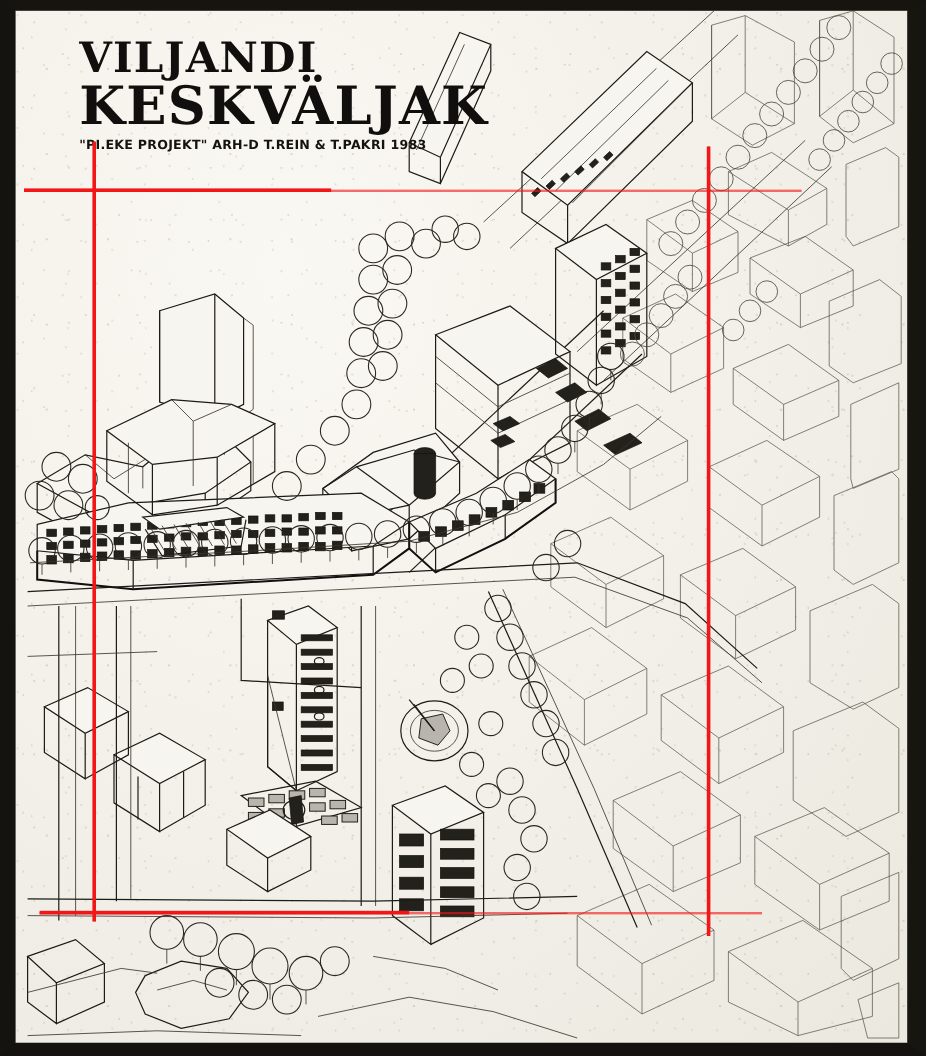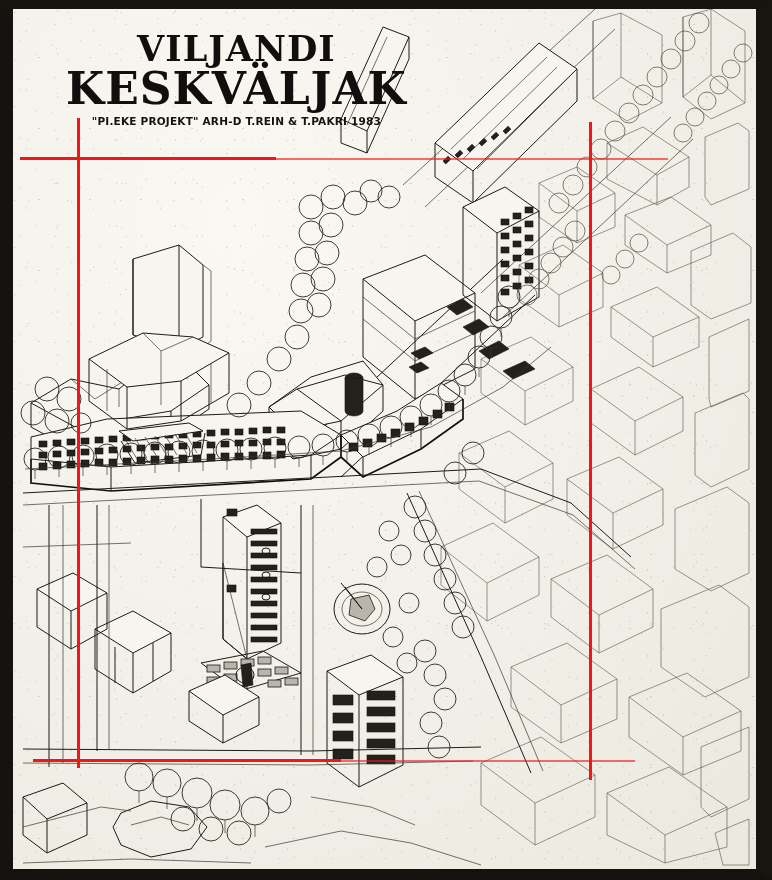--- a/index.html
+++ b/index.html
@@ -73,21 +73,20 @@
                      47px 67px, 61px 49px, 73px 57px, 51px 71px, 65px 45px;
     pointer-events: none;
   }
 
   
   #titleblock {
     position: absolute;
     left: 55px;
     top: 25px;
     z-index: 40;
-    text-align: center;
   }
   .title-line {
     font-family: "DejaVu Serif", serif;
     font-weight: 700;
     color: #100f0d;
     letter-spacing: 1px;
     line-height: .96;
     white-space: nowrap;
   }
   #title-1 { font-size: 35px; }

